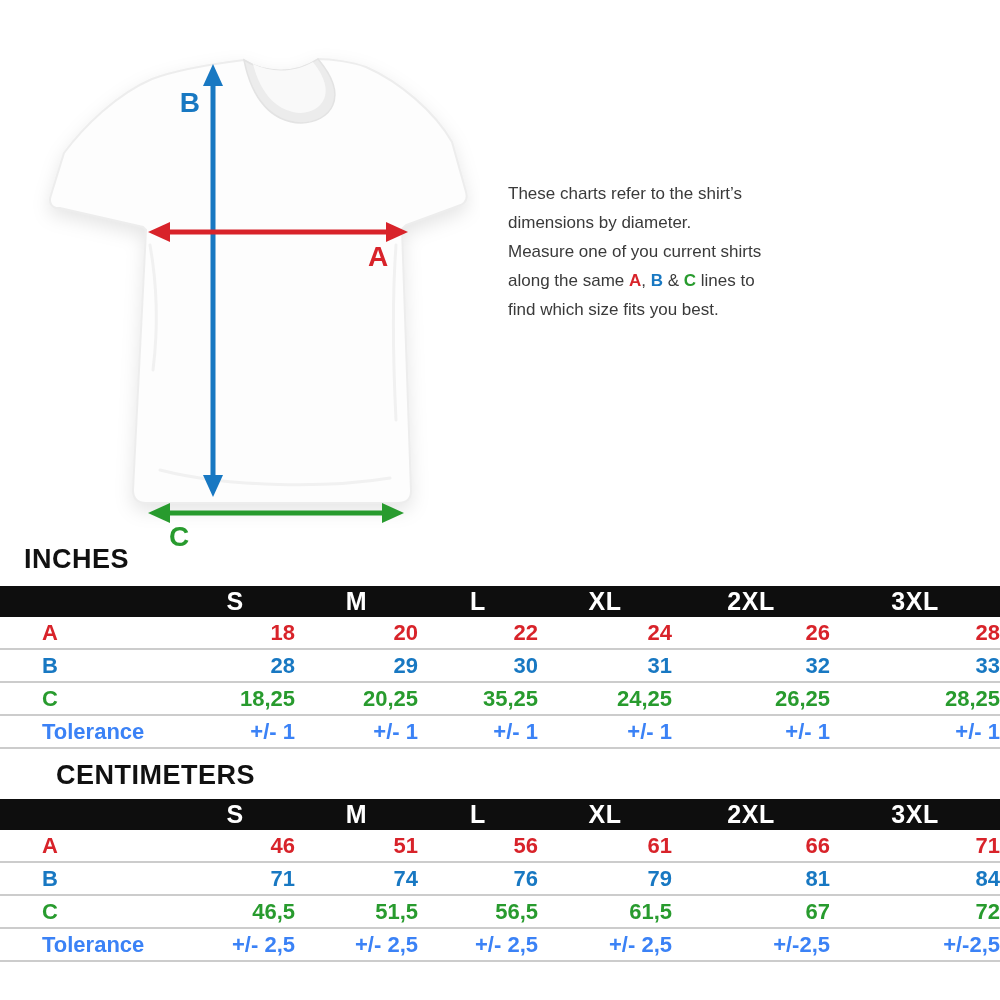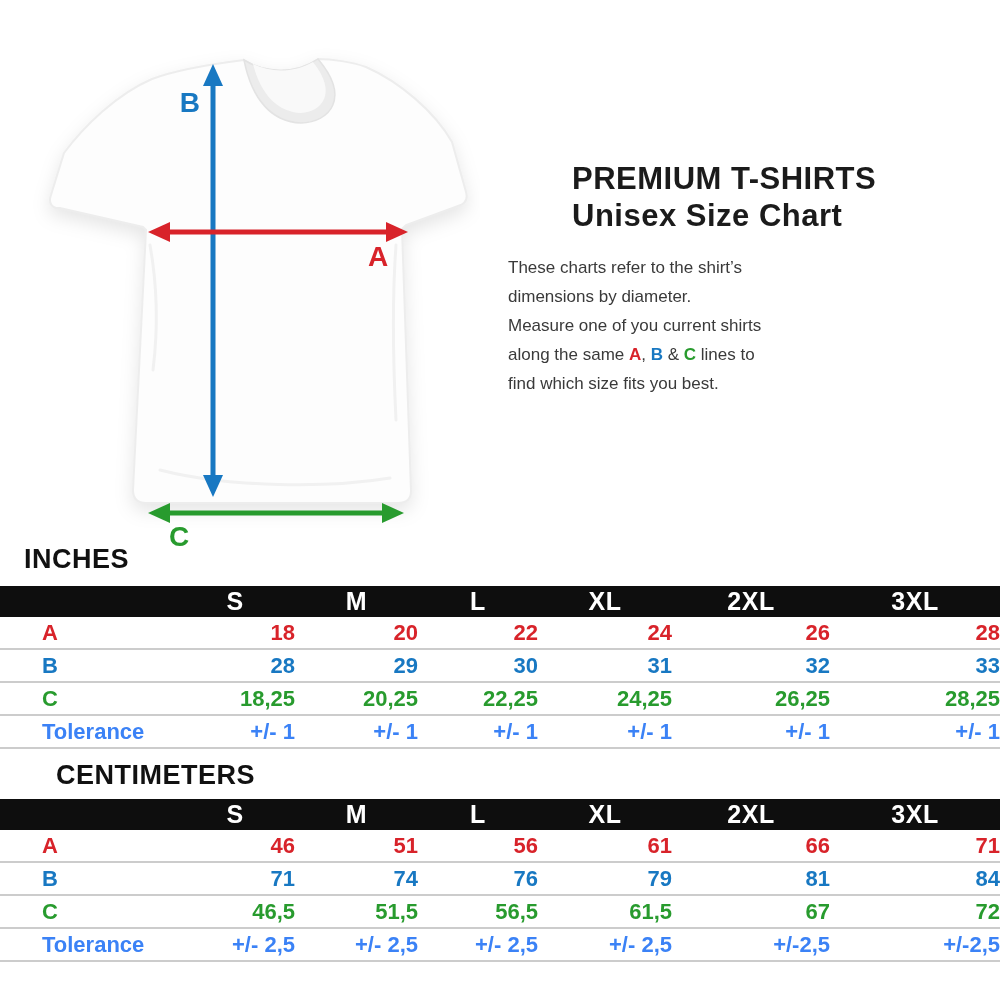--- a/index.html
+++ b/index.html
@@ -157,24 +157,20 @@
 
     <g>
       <line class="arrow-line" x1="164" y1="513" x2="388" y2="513" stroke="#289b2e"></line>
       <polygon points="148,513 170,503 170,523" fill="#289b2e"></polygon>
       <polygon points="404,513 382,503 382,523" fill="#289b2e"></polygon>
       <text class="svg-label" x="179" y="546" text-anchor="middle" fill="#289b2e">C</text>
     </g>
   </svg>
 
   <div class="info">
-    <h1 class="title">
-      <span>PREMIUM T-SHIRTS</span><br>
-      <span>Unisex Size Chart</span>
-    </h1>
     <p class="desc">
       <span>These charts refer to the shirt’s</span><br>
       <span>dimensions by diameter.</span><br>
       <span>Measure one of you current shirts</span><br>
       <span>along the same </span><span class="em c-red">A</span><span>, </span><span class="em c-blue">B</span><span> &amp; </span><span class="em c-green">C</span><span> lines to</span><br>
       <span>find which size fits you best.</span>
     </p>
   </div>
 
   <h2 class="section-title" id="inches-title">INCHES</h2>
@@ -215,21 +211,21 @@
           <td class="c-blue">29</td>
           <td class="c-blue">30</td>
           <td class="c-blue">31</td>
           <td class="c-blue">32</td>
           <td class="c-blue">33</td>
         </tr>
         <tr>
           <td class="lbl c-green">C</td>
           <td class="c-green">18,25</td>
           <td class="c-green">20,25</td>
-          <td class="c-green">22,25</td>
+          <td class="c-green">35,25</td>
           <td class="c-green">24,25</td>
           <td class="c-green">26,25</td>
           <td class="c-green">28,25</td>
         </tr>
         <tr>
           <td class="lbl c-black">Tolerance</td>
           <td class="c-black">+/- 1</td>
           <td class="c-black">+/- 1</td>
           <td class="c-black">+/- 1</td>
           <td class="c-black">+/- 1</td>

